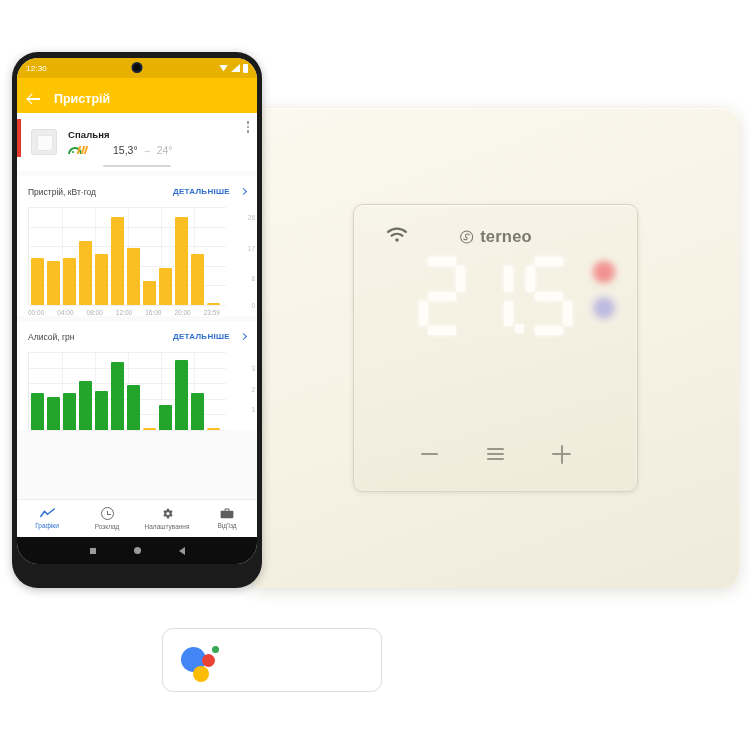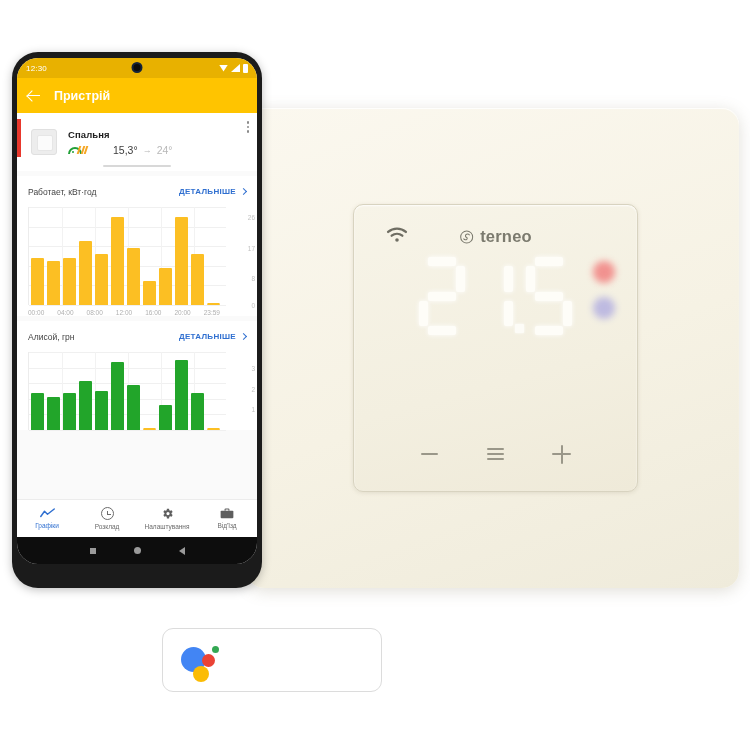--- a/index.html
+++ b/index.html
@@ -44,21 +44,21 @@
   }
   .ic-wifi-sb { width:9px; height:7px; background:#fff;
     clip-path: polygon(0 0, 100% 0, 50% 100%); }
   .ic-signal-sb { width:9px; height:8px; background:#fff;
     clip-path: polygon(100% 0, 100% 100%, 0 100%); }
   .ic-batt-sb { width:5px; height:9px; background:#fff; border-radius:1px; }
 
   
   .appbar {
     height: 35px; background: #ffc400;
-    display:flex; align-items:center; padding:0 10px; gap:13px;
+    display:flex; align-items:flex-end; padding:7px 10px; gap:13px;
   }
   .appbar .backarrow { width:14px; height:14px; position:relative; cursor:pointer; }
   .appbar .backarrow::before {
     content:""; position:absolute; left:1px; top:6px;
     width:12px; height:1.6px; background:#fff;
   }
   .appbar .backarrow::after {
     content:""; position:absolute; left:1px; top:3px;
     width:7px; height:7px; border-left:1.6px solid #fff; border-bottom:1.6px solid #fff;
     transform: rotate(45deg);
@@ -128,21 +128,21 @@
     border-left:3.4px solid transparent; border-right:3.4px solid transparent;
     border-top:4px solid #7d7d7d;
   }
 
   
   .chart-card { background:#fff; margin-top:5px; padding:7px 0 0 0; }
   .chart-head {
     display:flex; align-items:center; padding:0 11px 0 11px; height:17px;
   }
   .chart-title { font-size:8.5px; color:#434343; }
-  .more-link { margin-left:auto; display:flex; align-items:center; gap:5px; cursor:pointer; }
+  .more-link { margin-left:auto; display:flex; align-items:center; gap:11px; cursor:pointer; }
   .more-link .t { font-size:8px; color:#2f6fd0; font-weight:600; letter-spacing:.3px; }
   .more-link .chev {
     width:5px; height:5px; border-top:1.4px solid #2f6fd0; border-right:1.4px solid #2f6fd0;
     transform: rotate(45deg);
   }
   .plot-wrap { position:relative; margin-top:7px; padding:0 0 0 11px; }
   .plot {
     position:relative; height:98px; width:198px;
     border-left:1px solid #ececec;
   }
@@ -316,21 +316,21 @@
             <span></span>
             <span></span>
             <span></span>
           </div>
         <div class="handle"></div>
       </div>
 
 
       <div class="chart-card">
         <div class="chart-head">
-          <span class="chart-title">Работает, кВт·год</span>
+          <span class="chart-title">Пристрій, кВт·год</span>
           <span class="more-link">
             <span class="t">ДЕТАЛЬНІШЕ</span>
             <span class="chev"></span>
           </span>
         </div>
         <div class="plot-wrap">
           <div class="plot-row">
             <div class="plot" id="plot-energy">
                 <div class="gridline" style="top: 0px;"></div>
                 <div class="gridline" style="top: 19.6px;"></div>

